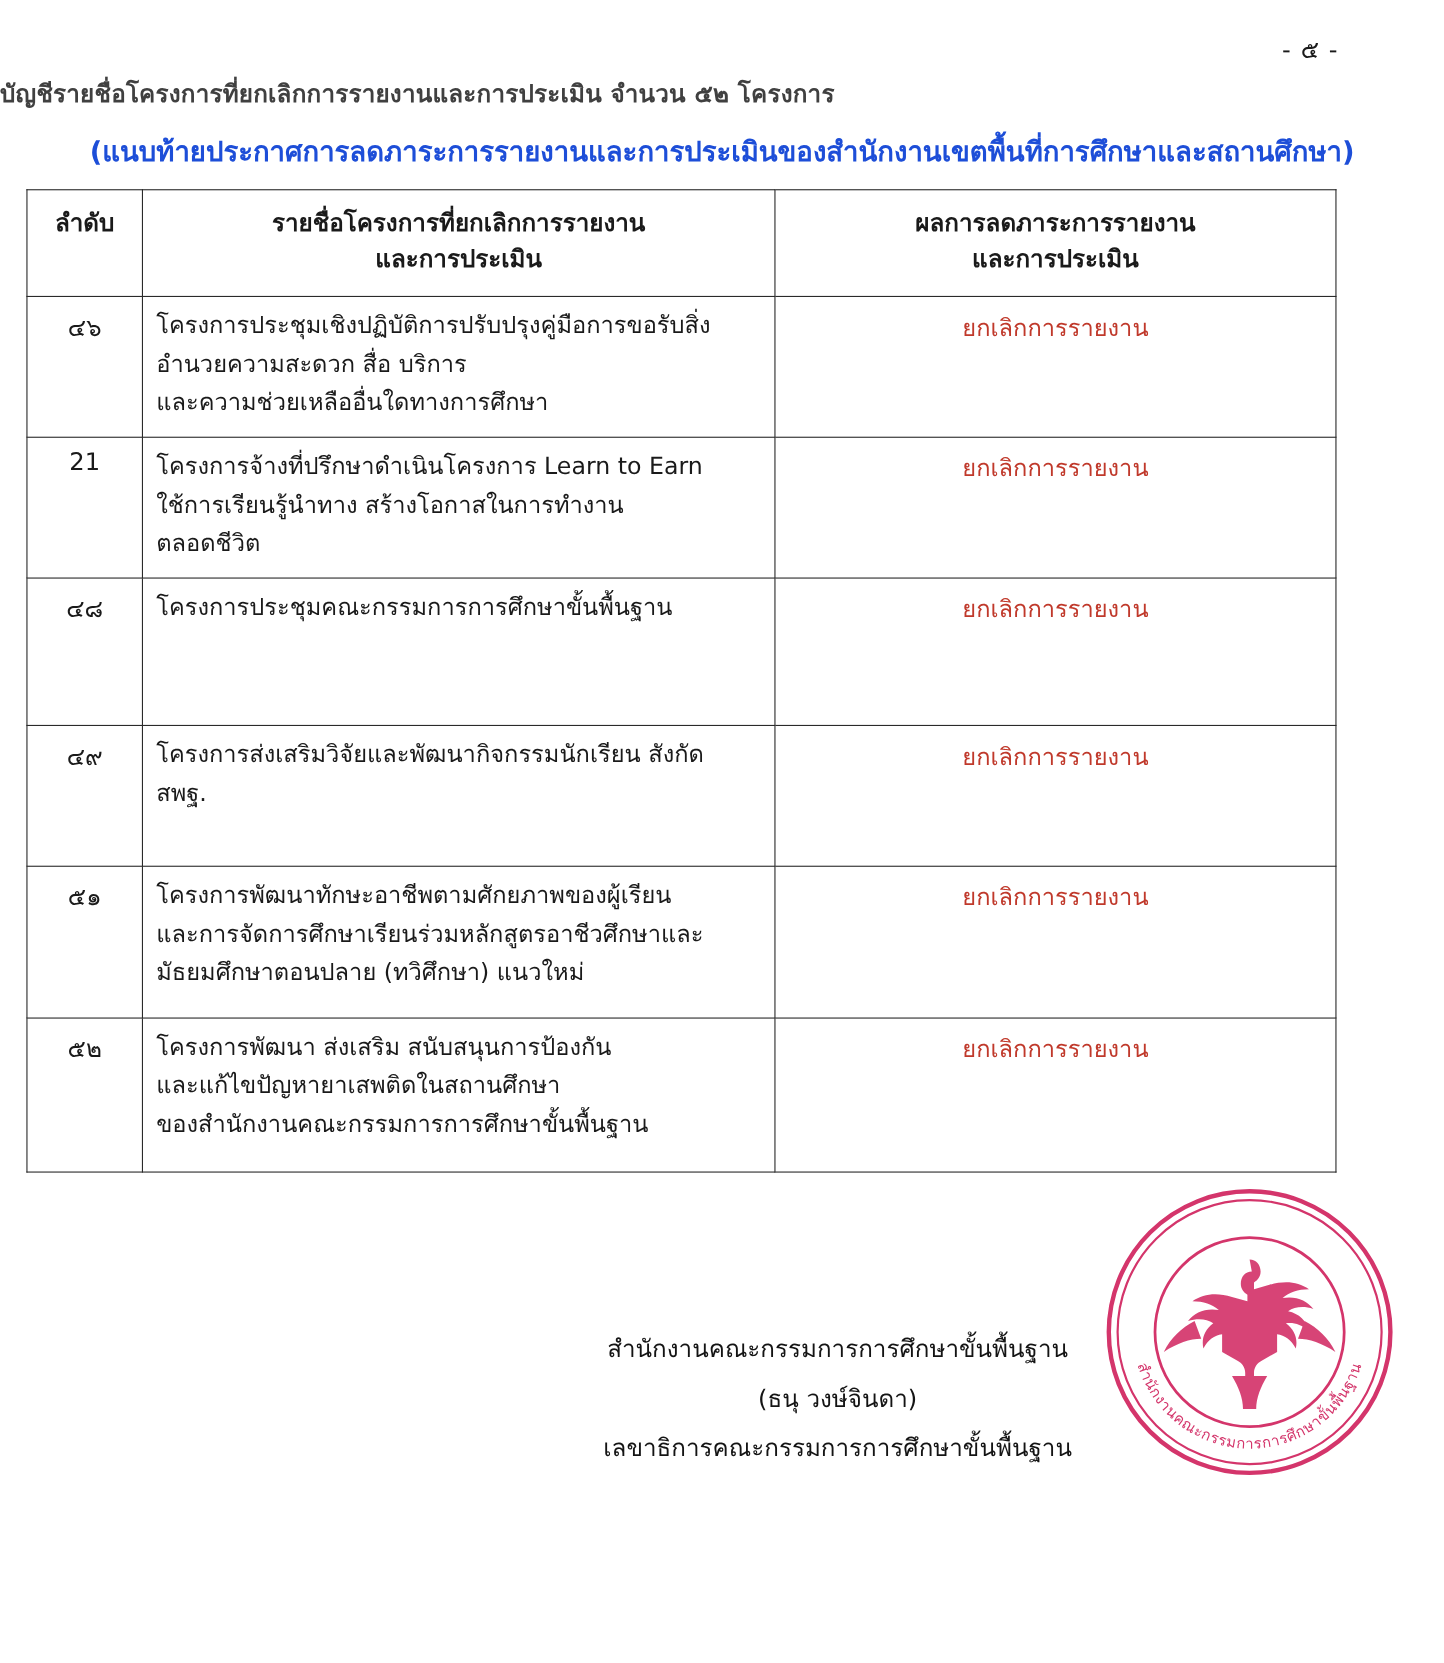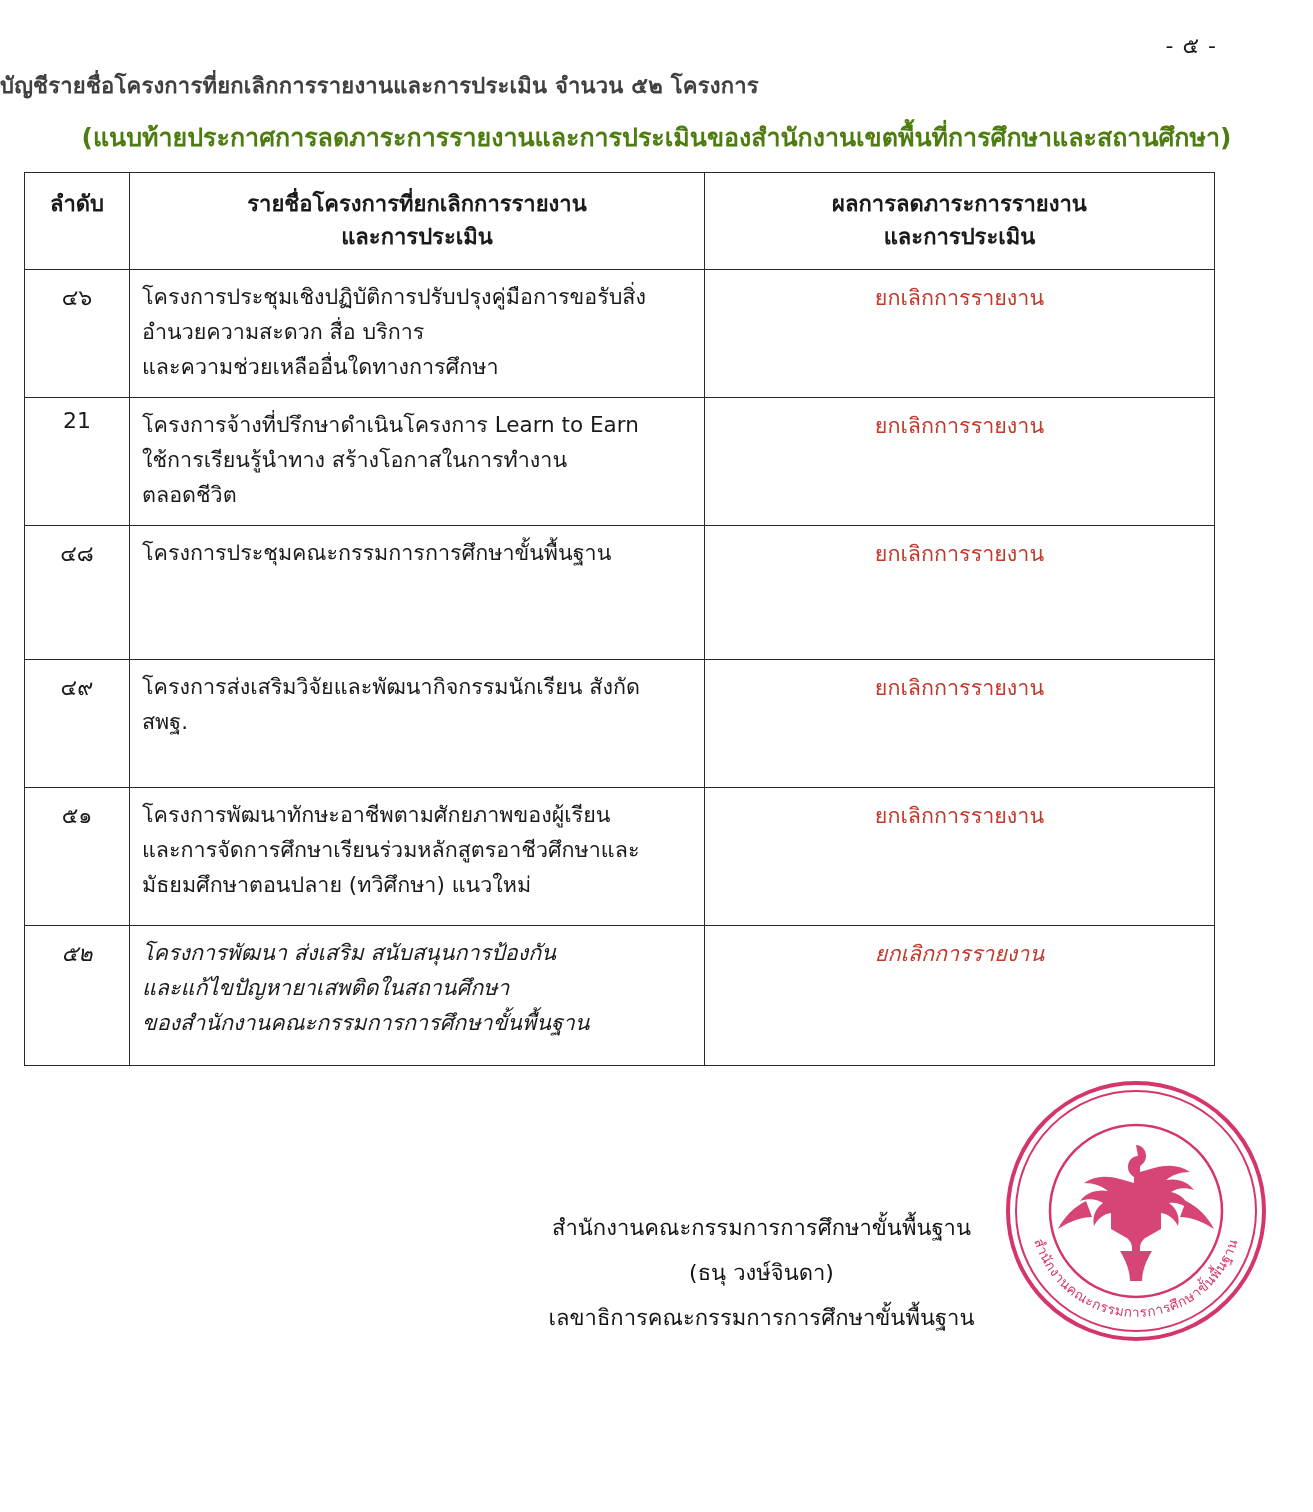--- a/index.html
+++ b/index.html
@@ -42,21 +42,21 @@
     letter-spacing: 0.2px;
     color: #404040;
   }
 
   .doc-subtitle {
     text-align: center;
     font-size: 25px;
     font-weight: 600;
     margin: 0;
     padding-top: 14px;
-    color: #4d7c0f;
+    color: #1d4ed8;
   }
 
   table.main-table {
     position: absolute;
     top: 172px;
     left: 24px;
     width: 1190px;
     border-collapse: collapse;
     table-layout: fixed;
   }
@@ -99,21 +99,21 @@
     color: #c0392b;
     padding-top: 16px;
   }
 
   .row-h-1 { height: 128px; }
   .row-h-2 { height: 128px; }
   .row-h-3 { height: 134px; }
   .row-h-4 { height: 128px; }
   .row-h-5 { height: 128px; }
   .row-h-6 { height: 138px; }
-  .row-h-7 { height: 140px; font-style: italic; }
+  .row-h-7 { height: 140px; }
 
   .sign-block {
     position: absolute;
     left: 0;
     top: 1205px;
     width: 1313px;
     text-align: center;
   }
   .sign-line {
     font-size: 22px;

